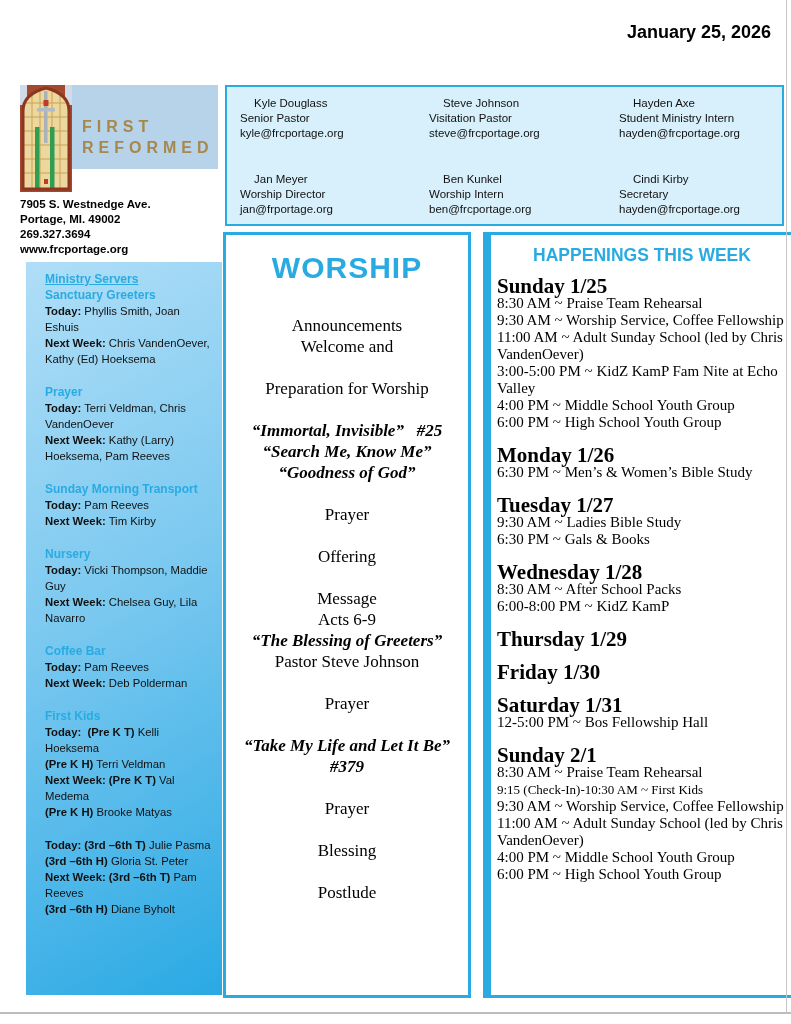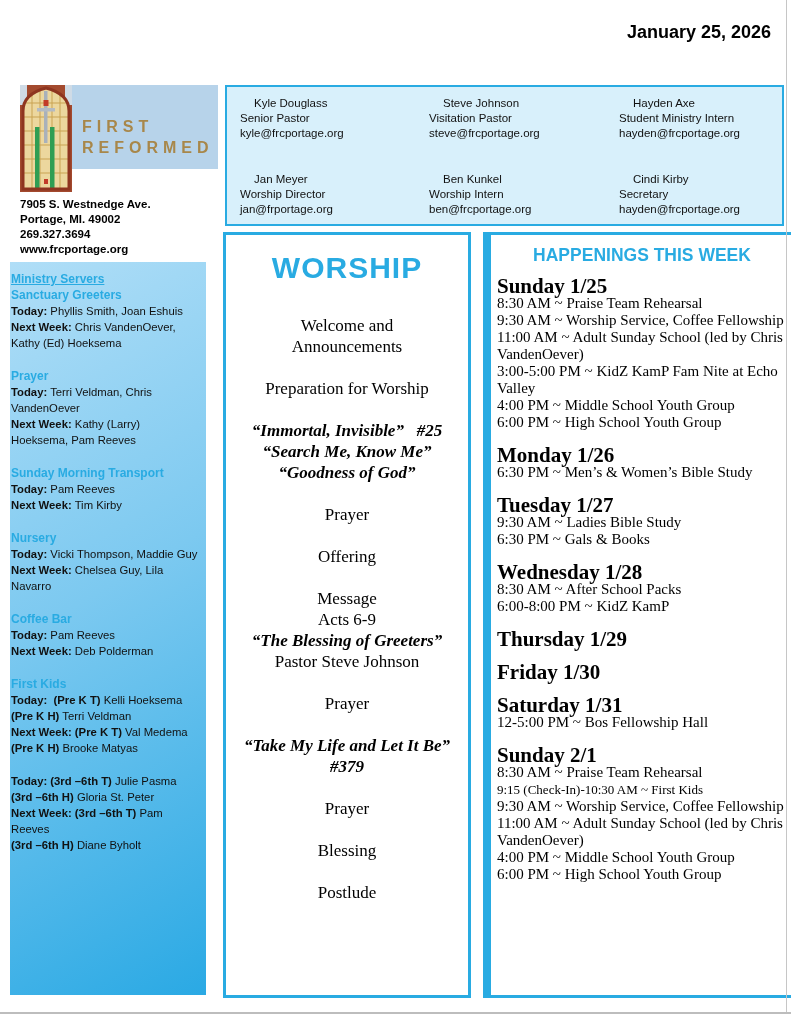--- a/index.html
+++ b/index.html
@@ -9,22 +9,22 @@
   .date{position:absolute;top:22px;right:20px;font-weight:bold;font-size:18px;color:#000;}
   
   .logo-wrap{position:absolute;left:20px;top:85px;width:198px;height:84px;display:flex;}
   .window-svg{width:52px;height:107px;display:block;flex:0 0 52px;}
   .logo-text{flex:1;background:#b7d3ea;display:flex;flex-direction:column;justify-content:flex-end;
              padding:0 0 12px 10px;gap:3px;}
   .logo-line{color:#a8874a;font-weight:bold;font-size:16px;letter-spacing:5px;line-height:18px;}
   
   .contact{position:absolute;left:20px;top:197px;font-weight:bold;font-size:11.5px;line-height:15px;color:#000;}
   
-  .sidebar{position:absolute;left:10px;top:262px;width:196px;height:733px;box-sizing:border-box;
-           padding:9px 8px 9px 1px;font-size:11.3px;line-height:16px;
+  .sidebar{position:absolute;left:26px;top:262px;width:196px;height:733px;box-sizing:border-box;
+           padding:9px 8px 9px 19px;font-size:11.3px;line-height:16px;
            background:linear-gradient(150deg,#b0def7 0%,#7cc9f0 45%,#2aa9e4 100%);}
   .sidebar-title{color:var(--accent,#29abe2);font-weight:bold;font-size:12px;text-decoration:underline;}
   .roster-heading{color:var(--accent,#29abe2);font-weight:bold;font-size:12px;}
   .roster-section{margin-top:17px;}
   .roster-section.first{margin-top:0;}
   .roster-entry b{font-weight:bold;}
   
   .staff-box{position:absolute;left:225px;top:85px;width:559px;height:141px;box-sizing:border-box;
              background:#d8f0fb;border:2px solid var(--accent,#29abe2);
              display:grid;grid-template-columns:189px 190px 1fr;grid-template-rows:76px auto;
@@ -178,22 +178,22 @@
           <div class="roster-entry"><b>Next Week: (3rd –6th T)</b> Pam Reeves</div>
           <div class="roster-entry"><b>(3rd –6th H)</b> Diane Byholt</div>
         </div>
       </div>
   </div>
 
   <div class="worship-box">
     <div class="worship-title">WORSHIP</div>
     <div id="worship-order">
         <div class="worship-item">
+          <div class="worship-line">Announcements</div>
           <div class="worship-line">Welcome and</div>
-          <div class="worship-line">Announcements</div>
         </div>
         <div class="worship-item">
           <div class="worship-line">Preparation for Worship</div>
         </div>
         <div class="worship-item">
           <div class="worship-line hymn">“Immortal, Invisible”&nbsp;&nbsp; #25</div>
           <div class="worship-line hymn">“Search Me, Know Me”</div>
           <div class="worship-line hymn">“Goodness of God”</div>
         </div>
         <div class="worship-item">

